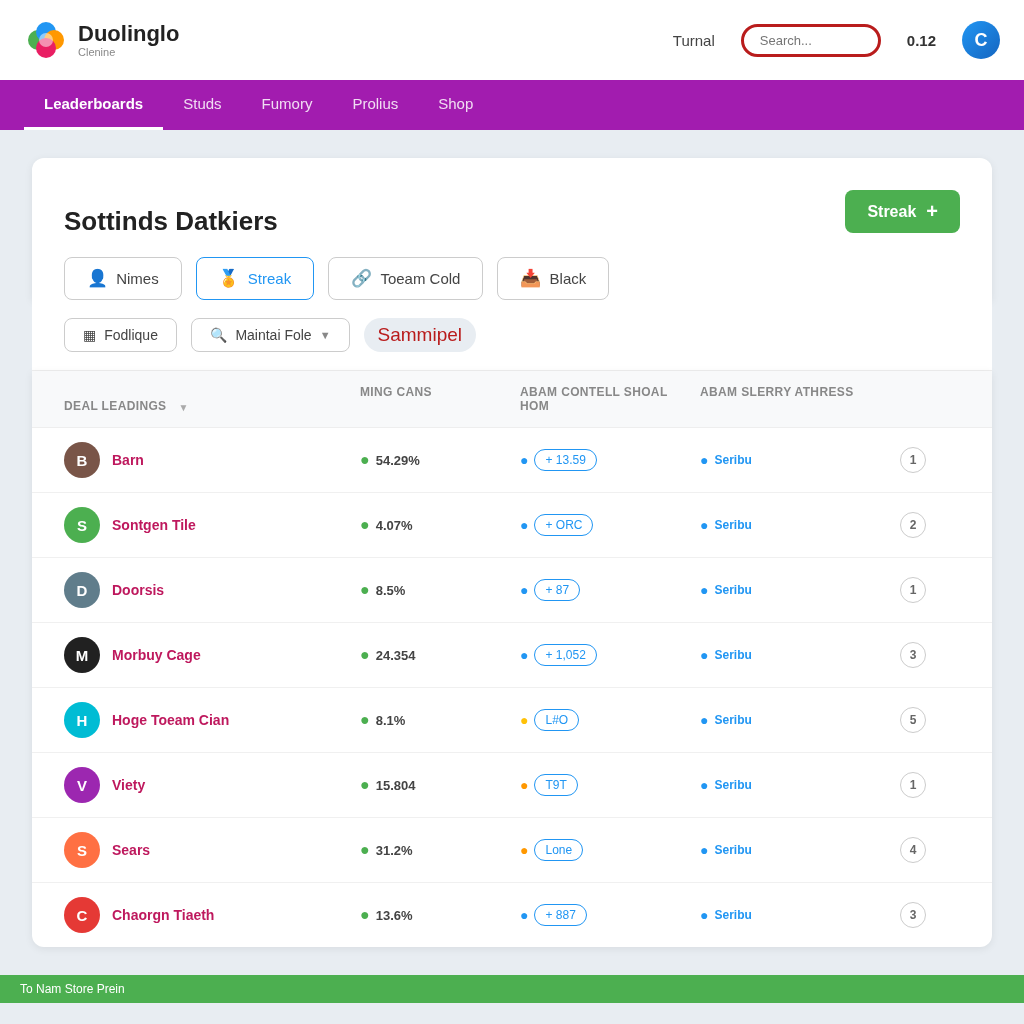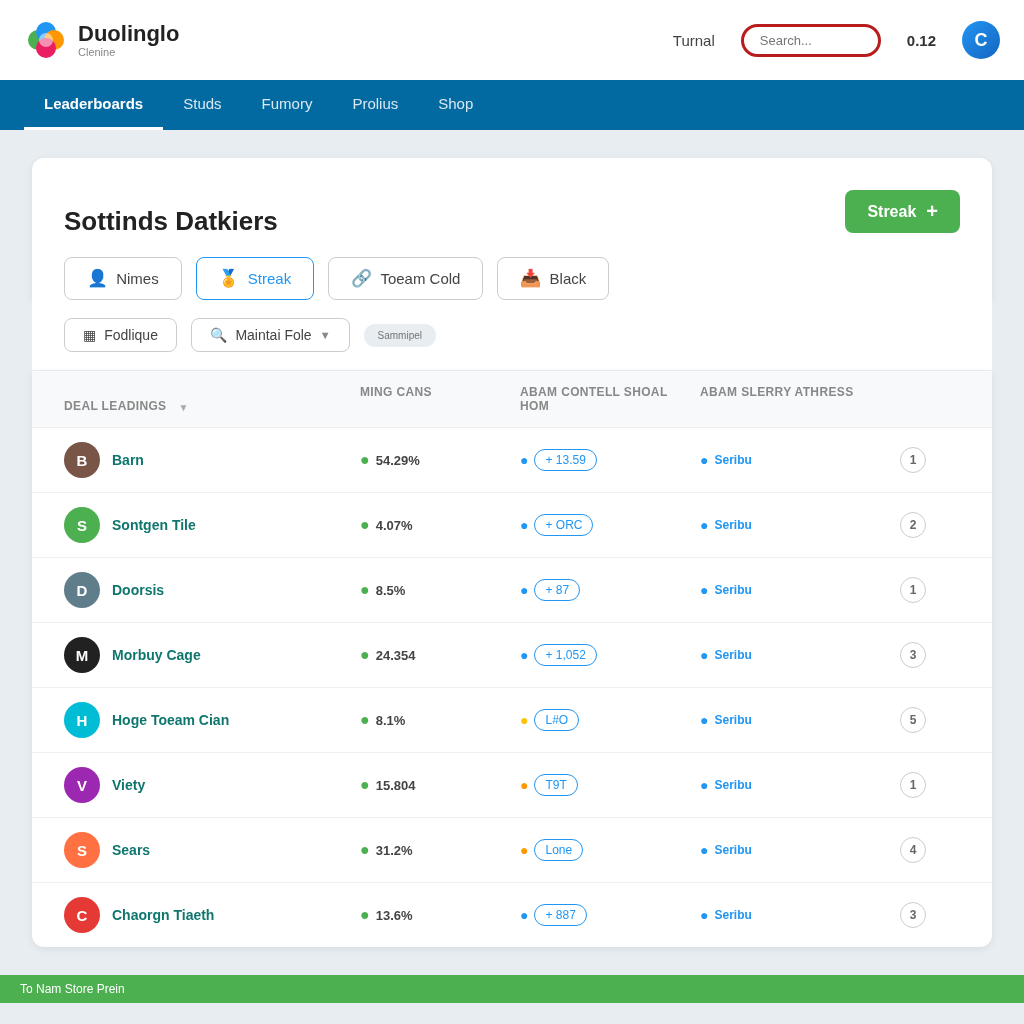--- a/index.html
+++ b/index.html
@@ -76,21 +76,21 @@
       display: flex;
       align-items: center;
       justify-content: center;
       color: white;
       font-size: 18px;
       font-weight: 700;
     }
 
     
     .nav-bar {
-      background: #0369a1;
+      background: #a21caf;
       height: 50px;
       display: flex;
       align-items: center;
       padding: 0 24px;
       gap: 0;
     }
     .nav-item {
       color: rgba(255,255,255,0.85);
       font-size: 15px;
       font-weight: 500;
@@ -211,22 +211,22 @@
       color: #444;
     }
     .filter-search .chevron {
       color: #888;
       font-size: 11px;
     }
     .filter-tag {
       padding: 6px 14px;
       border-radius: 20px;
       background: #e8edf2;
-      font-size: 10px;
-      color: #737373;
+      font-size: 19px;
+      color: #b91c1c;
     }
 
     
     .table-section {
       background: #fff;
       border-radius: 0 0 12px 12px;
       box-shadow: 0 2px 8px rgba(0,0,0,0.07);
       overflow: hidden;
     }
     .table-header {
@@ -281,21 +281,21 @@
       display: flex;
       align-items: center;
       justify-content: center;
       font-size: 15px;
       font-weight: 700;
       color: #fff;
     }
     .name-text {
       font-size: 14px;
       font-weight: 600;
-      color: #0f766e;
+      color: #be185d;
       text-align: right;
     }
     .metric-cell {
       display: flex;
       align-items: center;
       gap: 6px;
       font-size: 13px;
       color: #444;
       font-weight: 600;
     }

